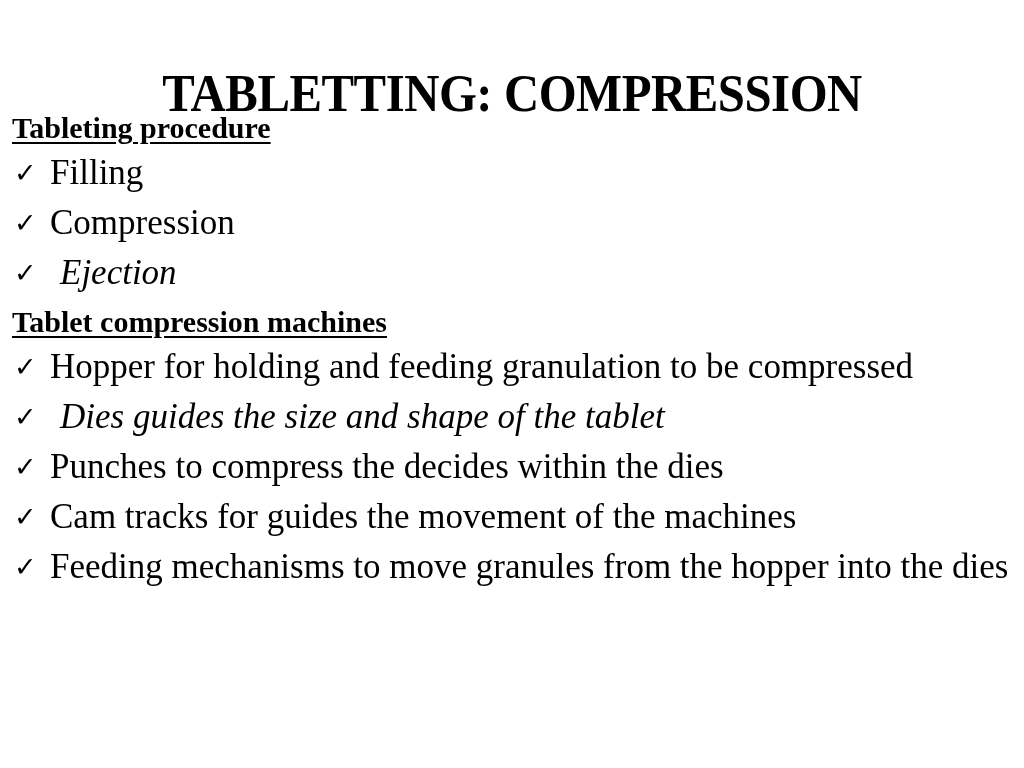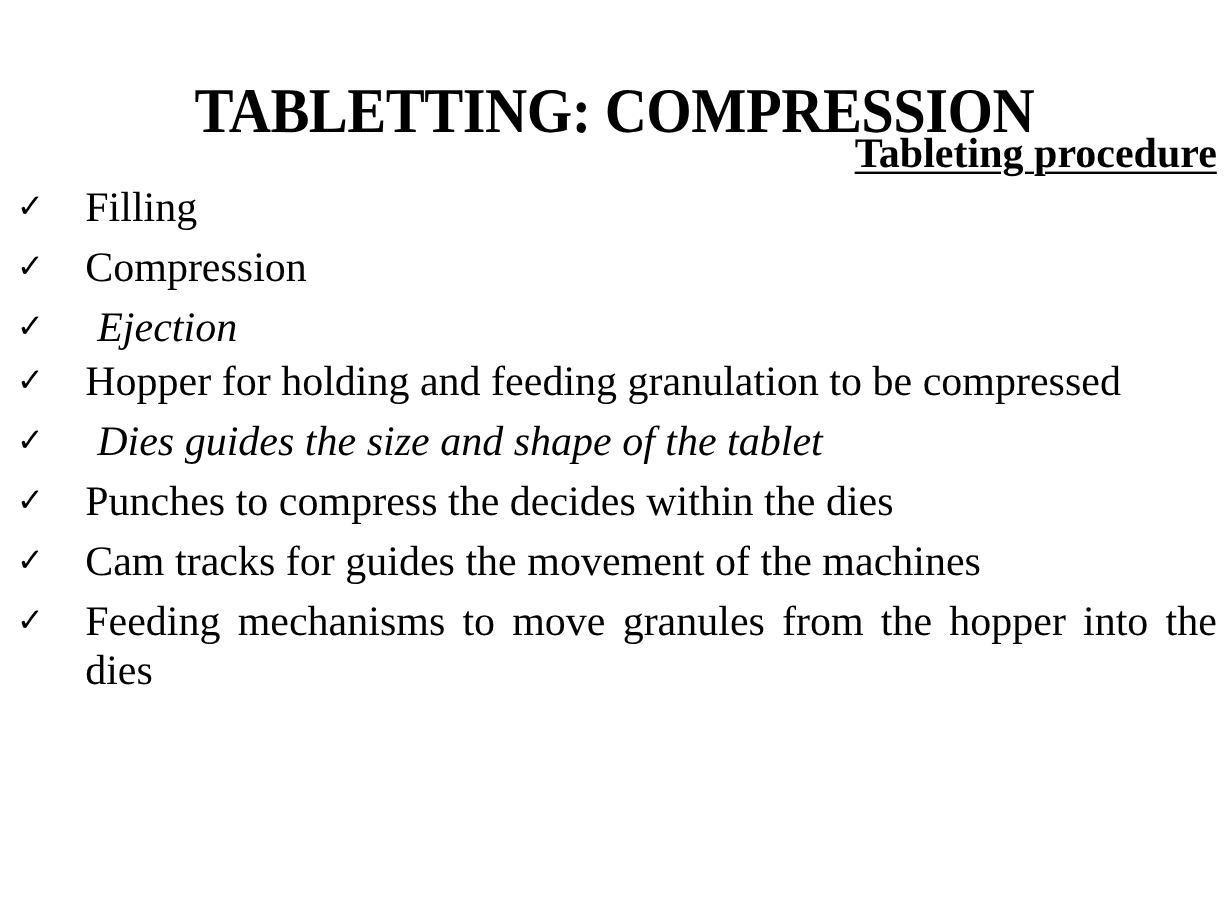--- a/index.html
+++ b/index.html
@@ -28,29 +28,28 @@
       transform: scaleX(0.92);
       transform-origin: center;
     }
     .content {
       position: absolute;
       left: 12px;
       top: 103px;
       width: 1002px;
     }
     .heading {
-      font-size: 35px;
+      font-size: 30px;
       font-weight: bold;
       text-decoration: underline;
       text-decoration-thickness: 2px;
       text-underline-offset: 4px;
       line-height: 49px;
       height: 49px;
       white-space: nowrap;
-      text-align: right;
     }
     .bullet {
       display: flex;
       align-items: flex-start;
       font-size: 35px;
       line-height: 41px;
       margin-bottom: 9px;
     }
     .bullet.single {
       height: 41px;
@@ -61,21 +60,20 @@
       font-family: "DejaVu Sans", sans-serif;
       font-size: 27px;
       line-height: 41px;
       font-weight: bold;
       padding-left: 2px;
     }
     .bullet-text {
       flex: 1 1 auto;
       text-align: justify;
       text-align-last: left;
-      margin-left: 21px;
     }
     .bullet-text.pad {
       padding-left: 10px;
       font-style: italic;
     }
   </style>
 </head>
 <body>
 
 <h1 class="slide-title">TABLETTING: COMPRESSION</h1>
@@ -90,20 +88,21 @@
   </div>
   <div class="bullet single">
     <span class="check">✓</span>
     <span class="bullet-text">Compression</span>
   </div>
   <div class="bullet single" style="margin-bottom:4px;">
     <span class="check">✓</span>
     <span class="bullet-text pad">Ejection</span>
   </div>
 
+  <div class="heading">Tablet compression machines</div>
 
   <div class="bullet">
     <span class="check">✓</span>
     <span class="bullet-text">Hopper for holding and feeding granulation to be compressed</span>
   </div>
   <div class="bullet single">
     <span class="check">✓</span>
     <span class="bullet-text pad">Dies guides the size and shape of the tablet</span>
   </div>
   <div class="bullet single">

